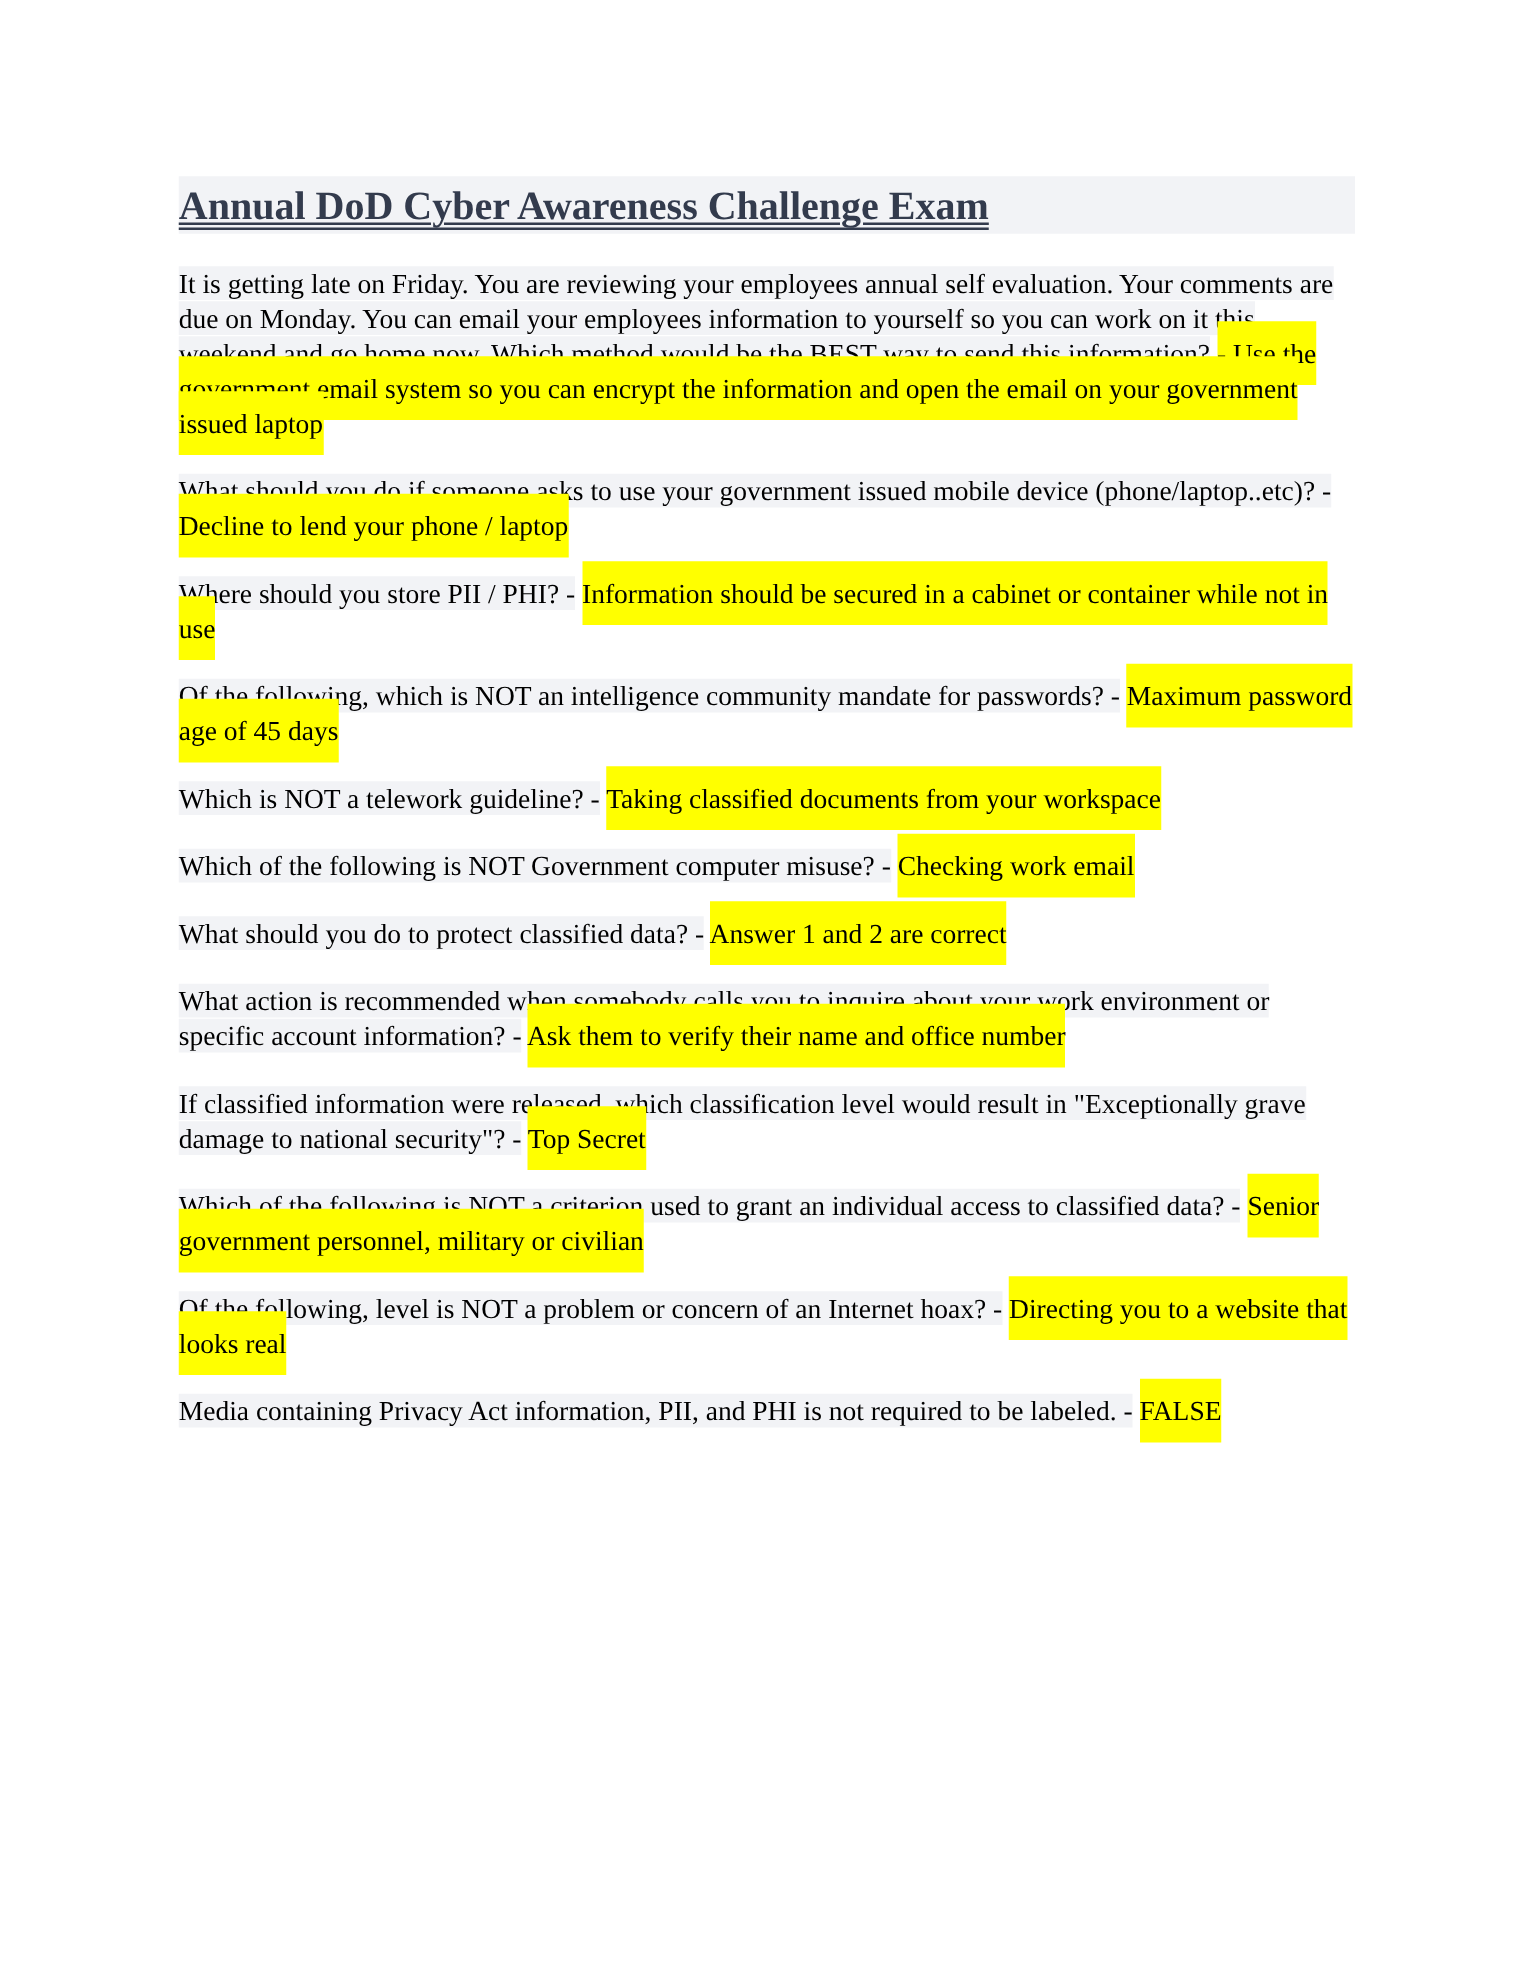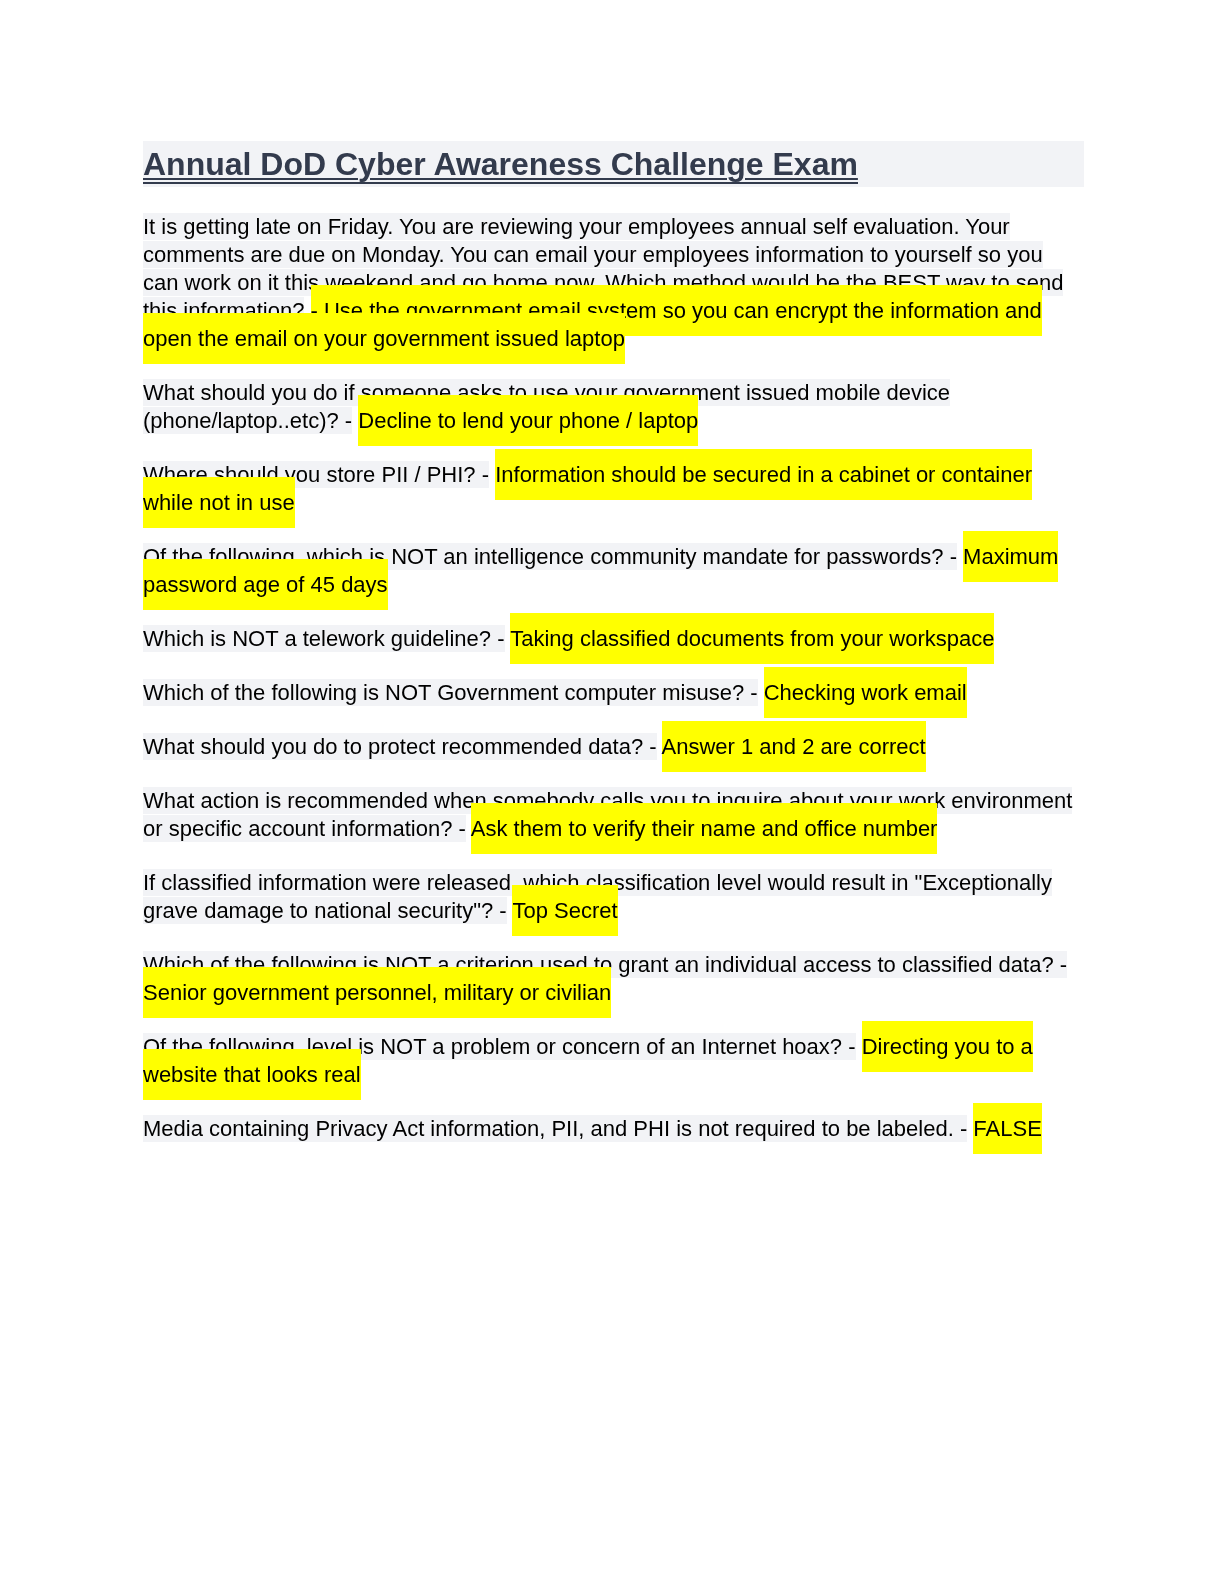--- a/index.html
+++ b/index.html
@@ -9,21 +9,21 @@
     --body-color: #000000;
     --page-bg: #ffffff;
   }
   * { box-sizing: border-box; }
   html, body { margin: 0; padding: 0; background: #ffffff; }
   .page {
     position: relative;
     width: 1224px;
     height: 1263px;
     background: var(--page-bg);
-    font-family: Liberation Sans, sans-serif;
+    font-family: Liberation Serif, serif;
     overflow: hidden;
   }
   .content {
     position: absolute;
     left: 143px;
     top: 141px;
     width: 941px;
   }
   .doc-title {
     margin: 0 0 26px 0;
@@ -70,21 +70,21 @@
   <p class="qa-item"><span class="q-text">Where should you store PII / PHI? -</span> <span class="a-text">Information should be secured in a cabinet or container while not in use</span></p>
 
   <p class="qa-item"><span class="q-text">Of the following, which is NOT an intelligence community mandate for passwords? -</span> <span class="a-text">Maximum password age of 45 days</span></p>
 
   <p class="qa-item"><span class="q-text">Which is NOT a telework guideline? -</span> <span class="a-text">Taking classified documents from your workspace</span></p>
 
   <p class="qa-item"><span class="q-text">Which of the following is NOT Government computer misuse? -</span> <span class="a-text">Checking work email</span></p>
 
 
 
-  <p class="qa-item"><span class="q-text">What should you do to protect recommended data? -</span> <span class="a-text">Answer 1 and 2 are correct</span></p>
+  <p class="qa-item"><span class="q-text">What should you do to protect classified data? -</span> <span class="a-text">Answer 1 and 2 are correct</span></p>
 
   <p class="qa-item"><span class="q-text">What action is recommended when somebody calls you to inquire about your work environment or specific account information? -</span> <span class="a-text">Ask them to verify their name and office number</span></p>
 
   <p class="qa-item"><span class="q-text">If classified information were released, which classification level would result in "Exceptionally grave damage to national security"? -</span> <span class="a-text">Top Secret</span></p>
 
 
   <p class="qa-item"><span class="q-text">Which of the following is NOT a criterion used to grant an individual access to classified data? -</span> <span class="a-text">Senior government personnel, military or civilian</span></p>
 
   <p class="qa-item"><span class="q-text">Of the following, level is NOT a problem or concern of an Internet hoax? -</span> <span class="a-text">Directing you to a website that looks real</span></p>
 

